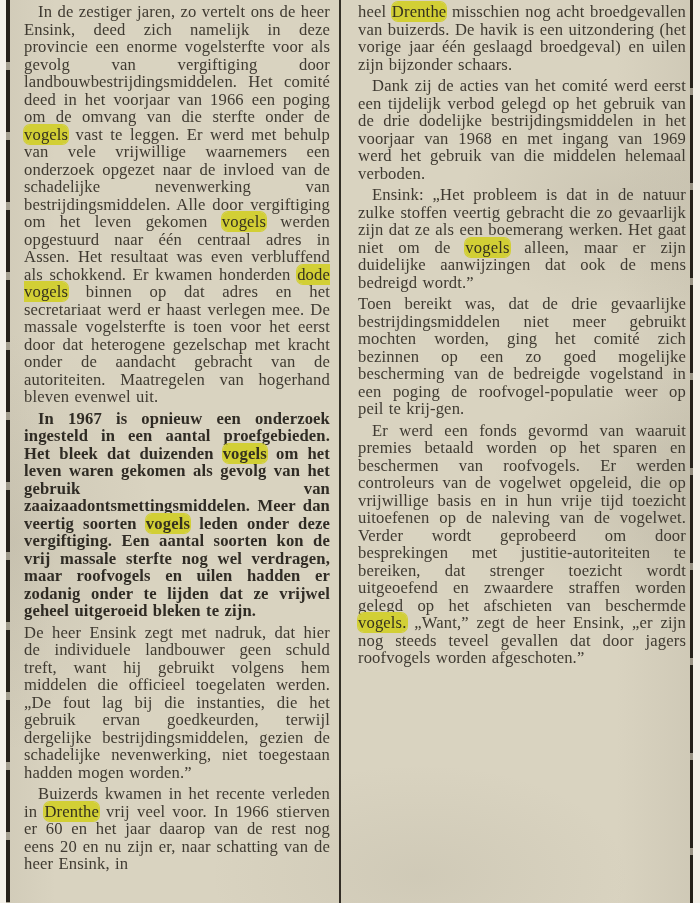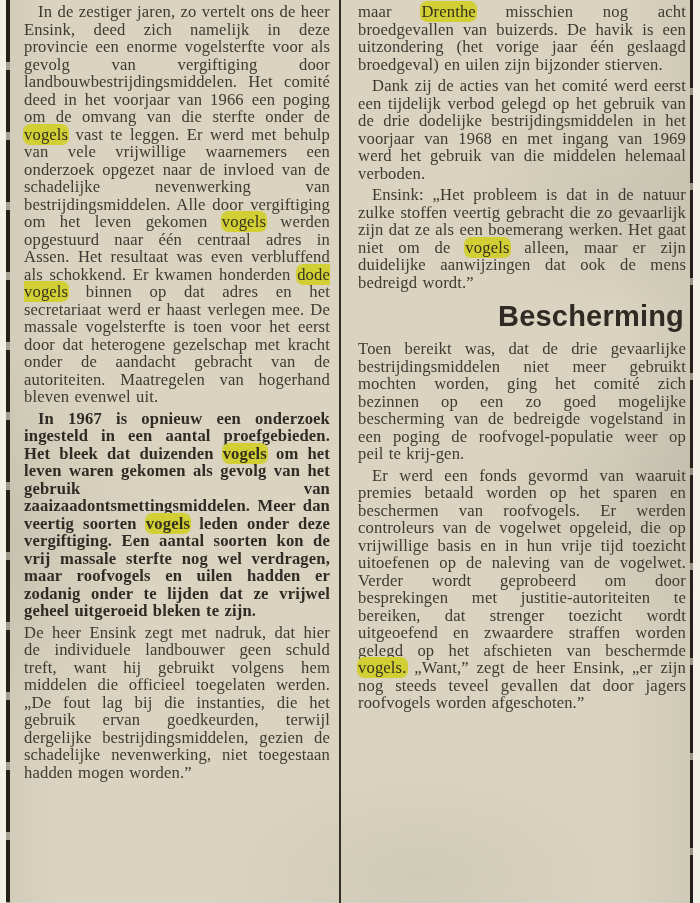--- a/index.html
+++ b/index.html
@@ -73,27 +73,27 @@
 
 <div class="page">
   <div class="edge edge-left"></div>
   <div class="rule rule-left"></div>
 
   <div class="columns">
     <div class="col col-left">
         <p class="para indent"><span>In de zestiger jaren, zo vertelt ons de heer Ensink, deed zich namelijk in deze provincie een enorme vogelsterfte voor als gevolg van vergiftiging door landbouwbestrijdingsmiddelen. Het comité deed in het voorjaar van 1966 een poging om de omvang van die sterfte onder de </span><span class="hl">vogels</span><span> vast te leggen. Er werd met behulp van vele vrijwillige waarnemers een onderzoek opgezet naar de invloed van de schadelijke nevenwerking van bestrijdingsmiddelen. Alle door vergiftiging om het leven gekomen </span><span class="hl">vogels</span><span> werden opgestuurd naar één centraal adres in Assen. Het resultaat was even verbluffend als schokkend. Er kwamen honderden </span><span class="hl">dode vogels</span><span> binnen op dat adres en het secretariaat werd er haast verlegen mee. De massale vogelsterfte is toen voor het eerst door dat heterogene gezelschap met kracht onder de aandacht gebracht van de autoriteiten. Maatregelen van hogerhand bleven evenwel uit.</span></p>
         <p class="para bold indent"><span>In 1967 is opnieuw een onderzoek ingesteld in een aantal proefgebieden. Het bleek dat duizenden </span><span class="hl">vogels</span><span> om het leven waren gekomen als gevolg van het gebruik van zaaizaadontsmettingsmiddelen. Meer dan veertig soorten </span><span class="hl">vogels</span><span> leden onder deze vergiftiging. Een aantal soorten kon de vrij massale sterfte nog wel verdragen, maar roofvogels en uilen hadden er zodanig onder te lijden dat ze vrijwel geheel uitgeroeid bleken te zijn.</span></p>
         <p class="para"><span>De heer Ensink zegt met nadruk, dat hier de individuele landbouwer geen schuld treft, want hij gebruikt volgens hem middelen die officieel toegelaten werden. „De fout lag bij die instanties, die het gebruik ervan goedkeurden, terwijl dergelijke bestrijdingsmiddelen, gezien de schadelijke nevenwerking, niet toegestaan hadden mogen worden.”</span></p>
+        <p class="para indent"><span>Buizerds kwamen in het recente verleden in </span><span class="hl">Drenthe</span><span> vrij veel voor. In 1966 stierven er 60 en het jaar daarop van de rest nog eens 20 en nu zijn er, naar schatting van de heer Ensink, in</span></p>
       </div>
     <div class="divider"></div>
     <div class="col col-right">
-        <p class="para"><span>maar </span><span class="hl">Drenthe</span><span> misschien nog acht broedgevallen van buizerds. De havik is een uitzondering (het vorige jaar één geslaagd broedgeval) en uilen zijn bijzonder stierven.</span></p>
+        <p class="para"><span>heel </span><span class="hl">Drenthe</span><span> misschien nog acht broedgevallen van buizerds. De havik is een uitzondering (het vorige jaar één geslaagd broedgeval) en uilen zijn bijzonder schaars.</span></p>
         <p class="para indent"><span>Dank zij de acties van het comité werd eerst een tijdelijk verbod gelegd op het gebruik van de drie dodelijke bestrijdingsmiddelen in het voorjaar van 1968 en met ingang van 1969 werd het gebruik van die middelen helemaal verboden.</span></p>
         <p class="para indent"><span>Ensink: „Het probleem is dat in de natuur zulke stoffen veertig gebracht die zo gevaarlijk zijn dat ze als een boemerang werken. Het gaat niet om de </span><span class="hl">vogels</span><span> alleen, maar er zijn duidelijke aanwijzingen dat ook de mens bedreigd wordt.”</span></p>
-        <h2 class="section-heading">Bescherming</h2>
         <p class="para"><span>Toen bereikt was, dat de drie gevaarlijke bestrijdingsmiddelen niet meer gebruikt mochten worden, ging het comité zich bezinnen op een zo goed mogelijke bescherming van de bedreigde vogelstand in een poging de roofvogel-populatie weer op peil te krij-gen.</span></p>
         <p class="para indent"><span>Er werd een fonds gevormd van waaruit premies betaald worden op het sparen en beschermen van roofvogels. Er werden controleurs van de vogelwet opgeleid, die op vrijwillige basis en in hun vrije tijd toezicht uitoefenen op de naleving van de vogelwet. Verder wordt geprobeerd om door besprekingen met justitie-autoriteiten te bereiken, dat strenger toezicht wordt uitgeoefend en zwaardere straffen worden gelegd op het afschieten van beschermde </span><span class="hl">vogels.</span><span> „Want,” zegt de heer Ensink, „er zijn nog steeds teveel gevallen dat door jagers roofvogels worden afgeschoten.”</span></p>
       </div>
   </div>
 
   <div class="rule rule-right"></div>
   <div class="edge edge-right"></div>
 </div>
 
 </body></html>

